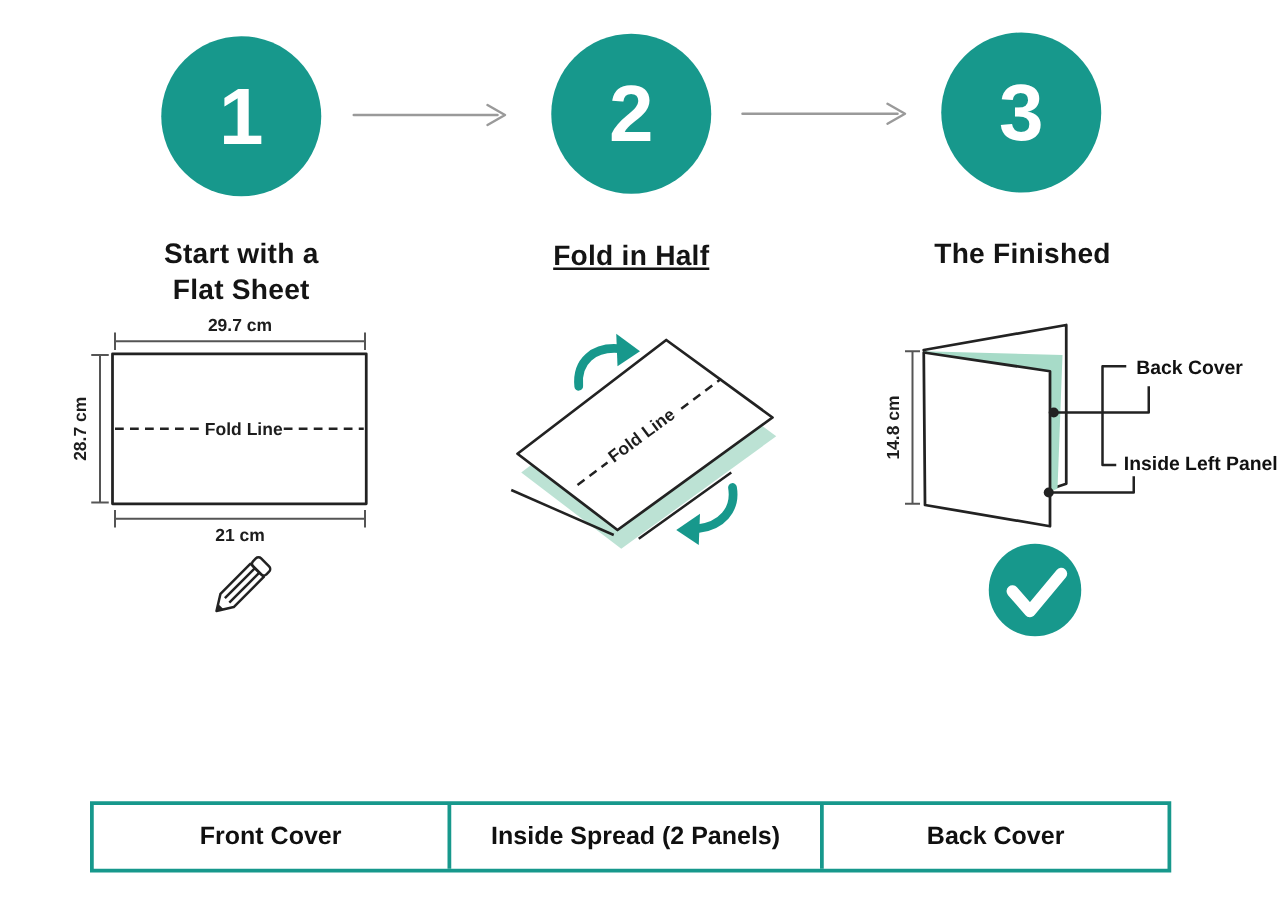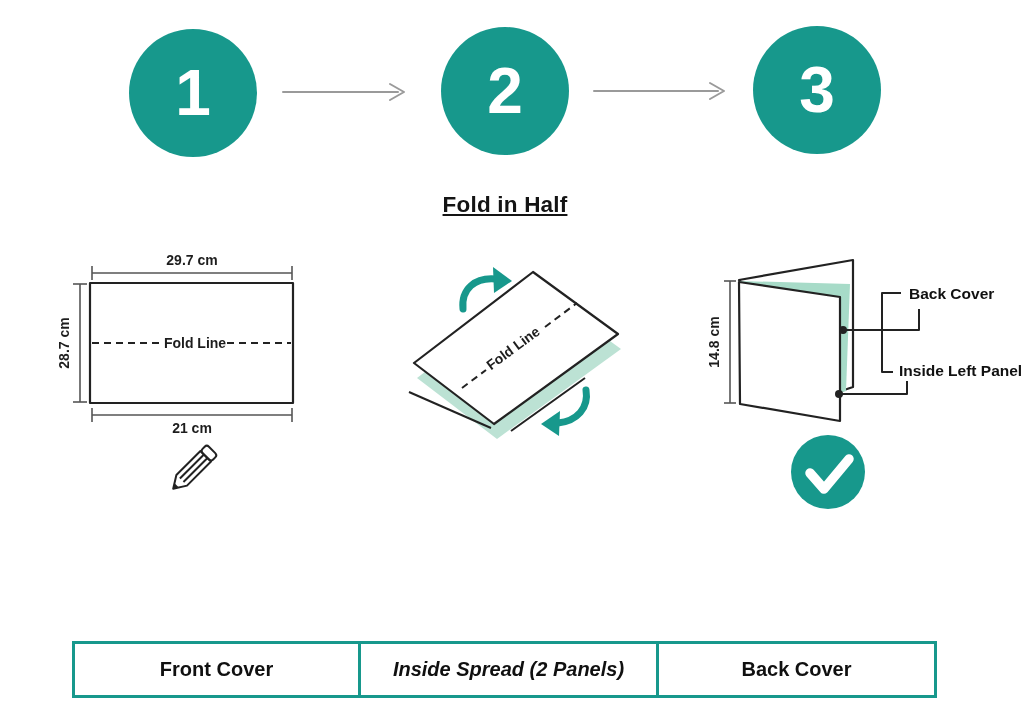--- a/index.html
+++ b/index.html
@@ -39,42 +39,47 @@
   .panel-table{
     position:absolute;left:72px;top:641px;width:865px;height:57px;
     display:flex;border:3px solid var(--teal);box-sizing:border-box;background:#fff;
   }
   .panel-cell{
     display:flex;align-items:center;justify-content:center;
     font-size:20px;font-weight:700;color:#101010;box-sizing:border-box;
   }
   .panel-cell + .panel-cell{border-left:3px solid var(--teal);}
   .cell-1{flex:0 0 283px;}
-  .cell-2{flex:0 0 298px;font-style:italic;}
+  .cell-2{flex:0 0 298px;}
   .cell-3{flex:1 1 auto;}
 </style>
 </head>
 <body>
 
 <div class="canvas">
 
   <div class="step-circle" style="left:129px;top:29px;">
     <span>1</span>
   </div>
   <div class="step-circle" style="left:441px;top:27px;">
     <span>2</span>
   </div>
   <div class="step-circle" style="left:753px;top:26px;">
     <span>3</span>
   </div>
 
+  <div class="step-title" style="left:63px;top:189px;">
+    <div>Start with a</div>
+    <div>Flat Sheet</div>
+  </div>
   <div class="step-title" style="left:375px;top:191px;text-decoration:underline;">
     <div>Fold in Half</div>
   </div>
   <div class="step-title" style="left:688px;top:189px;">
+    <div>The Finished</div>
   </div>
 
   <svg class="overlay" width="1024" height="725" viewBox="0 0 1024 725">
 
     <g>
       <line class="gray-arrow" x1="283" y1="92" x2="398" y2="92"></line>
       <path class="gray-arrow" d="M390,84 L404,92 L390,100"></path>
     </g>
     <g>
       <line class="gray-arrow" x1="594" y1="91" x2="718" y2="91"></line>

